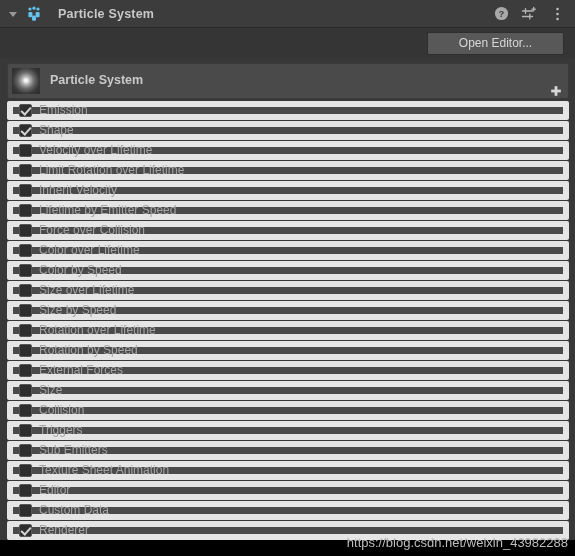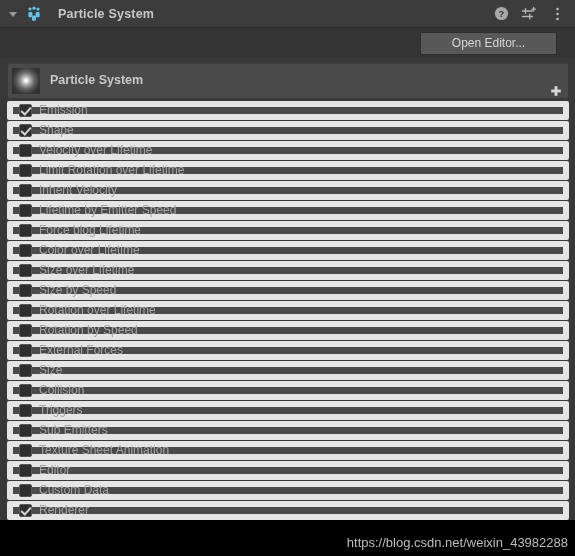--- a/index.html
+++ b/index.html
@@ -66,21 +66,21 @@
   }
 
   
   .toolbar-strip {
     position: relative;
     height: 30px;
     background: #353535;
     display: flex;
     align-items: center;
     justify-content: flex-end;
-    padding-right: 18px;
+    padding-right: 11px;
   }
   .open-editor-btn {
     background: #585858;
     border: 1px solid #2e2e2e;
     border-radius: 2px;
     color: #d6d6d6;
     font-size: 12px;
     padding: 3px 12px 4px 12px;
     line-height: 14px;
     min-width: 137px;
@@ -284,25 +284,29 @@
         <div class="module-row">
           <div class="cb"></div>
           <div class="module-label">Inherit Velocity</div>
         </div>
         <div class="module-row">
           <div class="cb"></div>
           <div class="module-label">Lifetime by Emitter Speed</div>
         </div>
         <div class="module-row">
           <div class="cb"></div>
-          <div class="module-label">Force blog Lifetime</div>
+          <div class="module-label">Force over Collision</div>
         </div>
         <div class="module-row">
           <div class="cb"></div>
           <div class="module-label">Color over Lifetime</div>
+        </div>
+        <div class="module-row">
+          <div class="cb"></div>
+          <div class="module-label">Color by Speed</div>
         </div>
         <div class="module-row">
           <div class="cb"></div>
           <div class="module-label">Size over Lifetime</div>
         </div>
         <div class="module-row">
           <div class="cb"></div>
           <div class="module-label">Size by Speed</div>
         </div>
         <div class="module-row">

